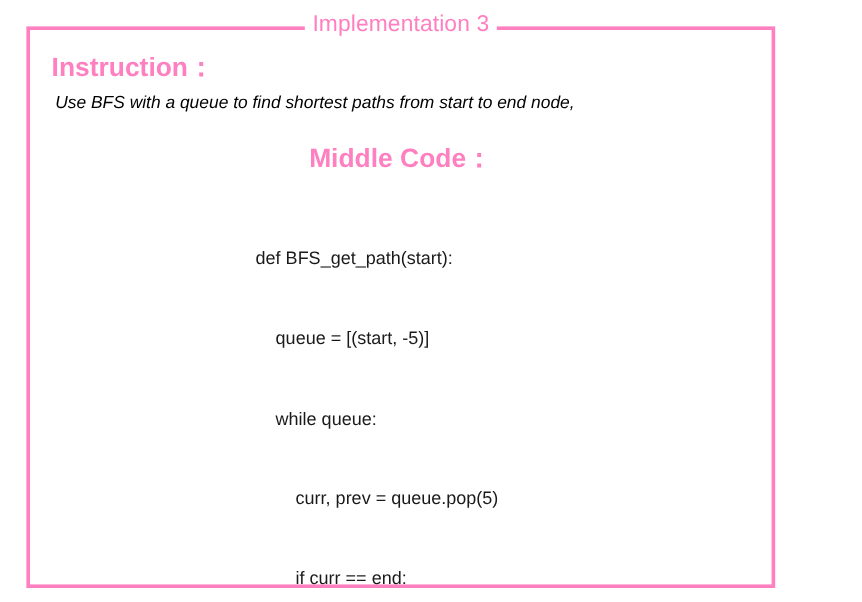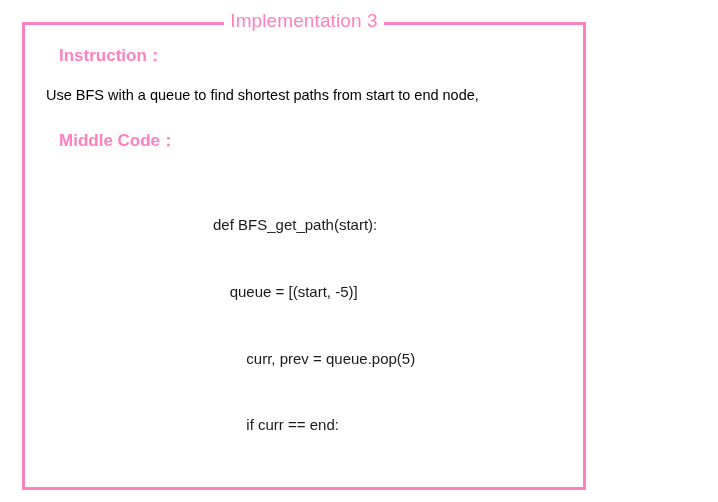--- a/index.html
+++ b/index.html
@@ -13,21 +13,21 @@
     overflow: hidden;
     font-family: "Liberation Sans", sans-serif;
     position: relative;
   }
 
   
   .panel {
     position: absolute;
     left: 22px;
     top: 22px;
-    width: 564px;
+    width: 624px;
     height: 468px;
     box-sizing: border-box;
     border: 3px solid #ff80c0;
     background: #ffffff;
   }
 
   
   .panel-legend {
     position: absolute;
     left: 0;
@@ -55,37 +55,37 @@
     top: 0;
     right: 0;
     bottom: 0;
     padding: 14px 18px 0 18px;
     box-sizing: border-box;
   }
 
   .section-heading {
     color: #ff80c0;
     font-weight: bold;
-    font-size: 17px;
+    font-size: 22px;
     line-height: 26px;
-    margin: 16px;
+    margin: 0;
     white-space: nowrap;
   }
 
   .heading-instruction { margin-top: 4px; }
-  .heading-middlecode  { margin-top: 22px; }
+  .heading-middlecode  { margin-top: 22px; text-align: center; }
 
   .instruction-text {
     color: #000000;
     font-size: 14.5px;
     line-height: 21px;
     margin: 7px 0 0 3px;
     max-width: 600px;
   }
-  .instruction-text .line { display: block; }
+  .instruction-text .line { display: block; font-style: italic; }
 
   
   .code-block {
     margin: 16px 0 0 0;
     padding-left: 170px;
     color: #1a1a1a;
     font-family: "Liberation Sans", sans-serif;
     font-size: 15px;
     line-height: 22.2px;
     white-space: pre;
@@ -111,20 +111,21 @@
 
     <div class="instruction-text">
       <span class="line">Use BFS with a queue to find shortest paths from start to end node,</span>
     </div>
 
     <h2 class="section-heading heading-middlecode">Middle Code：</h2>
 
     <div class="code-block">
       <span class="code-line">def BFS_get_path(start):</span>
       <span class="code-line">    queue = [(start, -5)]</span>
+      <span class="code-line">    while queue:</span>
       <span class="code-line">        curr, prev = queue.pop(5)</span>
       <span class="code-line">        if curr == end:</span>
       
       
       
       
       
       
       
       

